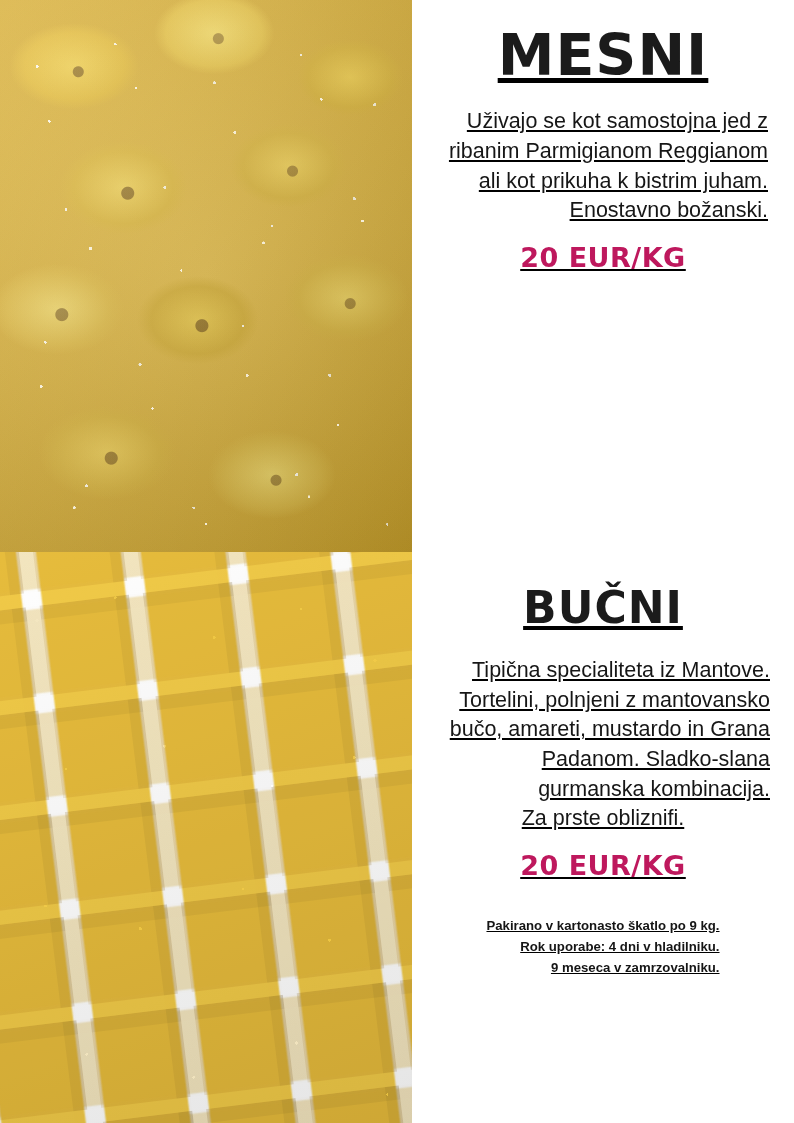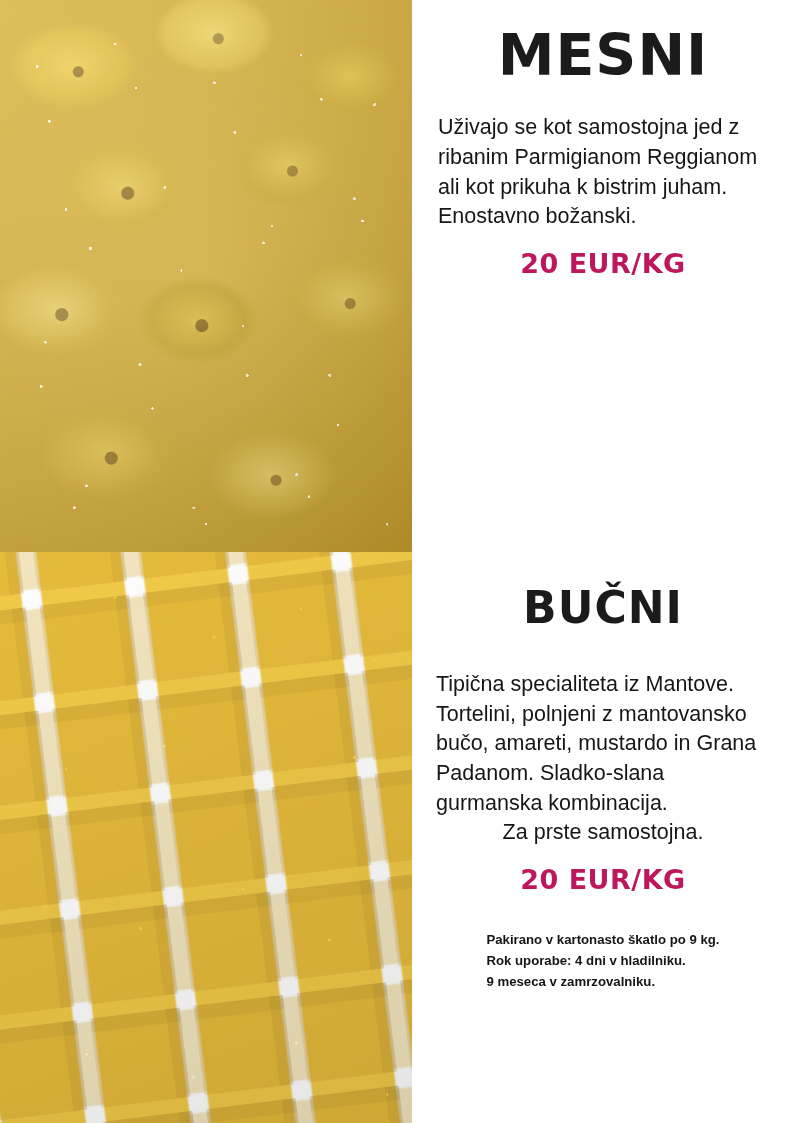--- a/index.html
+++ b/index.html
@@ -144,45 +144,46 @@
     pointer-events: none;
   }
 
   
   .col {
     flex: 1 1 auto;
     padding: 13px 24px;
     display: flex;
     flex-direction: column;
     align-items: center;
-    text-align: left;
+    text-align: right;
+    text-decoration: underline;
   }
   .col-top { padding-top: 22px; }
   .col-bottom { padding-top: 30px; }
 
   .title {
     font-family: "DejaVu Sans", sans-serif;
     font-weight: 700;
     font-size: 57px;
     line-height: 1.18;
     letter-spacing: 1px;
     color: #1b1b1b;
     text-transform: uppercase;
   }
   .title-2 { font-size: 44px; }
 
   .desc {
-    margin-top: 24px;
+    margin-top: 18px;
     font-family: "Liberation Sans", sans-serif;
     font-size: 21.5px;
     line-height: 1.38;
     color: #161616;
     max-width: 330px;
   }
-  .desc-2 { margin-top: 36px; max-width: 340px; }
+  .desc-2 { margin-top: 22px; max-width: 340px; }
 
   .price {
     margin-top: 16px;
     font-family: "DejaVu Sans", sans-serif;
     font-weight: 700;
     font-size: 27px;
     letter-spacing: .5px;
     color: #be185d;
   }
 
@@ -212,21 +213,21 @@
     </div>
   </div>
 
   <div class="section section-bottom">
     <div class="photo photo-tortelini">
       <div class="photo-grain"></div>
     </div>
     <div class="col col-bottom">
       <div class="title title-2">BUČNI</div>
       <p class="desc desc-2">Tipična specialiteta iz Mantove. Tortelini, polnjeni z mantovansko bučo, amareti, mustardo in Grana Padanom. Sladko-slana gurmanska kombinacija.</p>
-      <p class="desc" style="margin-top:0">Za prste samostojna.</p>
+      <p class="desc" style="margin-top:0">Za prste obliznifi.</p>
       <div class="price">20 EUR/KG</div>
       <div class="footnote">
         <div>Pakirano v kartonasto škatlo po 9 kg.</div>
         <div>Rok uporabe: 4 dni v hladilniku.</div>
         <div>9 meseca v zamrzovalniku.</div>
       </div>
     </div>
   </div>
 
 </div>

